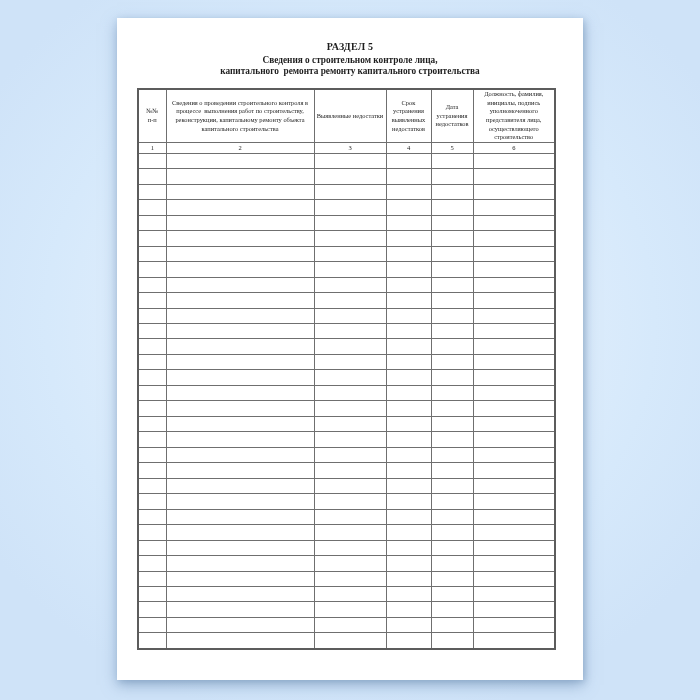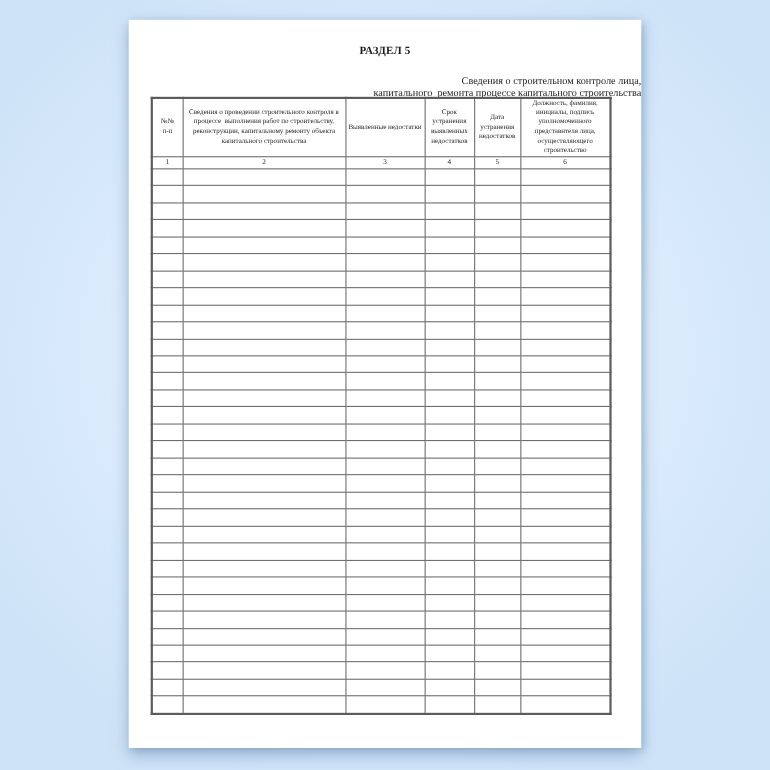--- a/index.html
+++ b/index.html
@@ -33,25 +33,25 @@
   .doc-title {
     margin: 23px 0 0 0;
     text-align: center;
     font-size: 10px;
     line-height: 12px;
     font-weight: bold;
     color: #1d1d1d;
     letter-spacing: 0.2px;
   }
   .doc-subtitle {
-    margin-top: 16px;
-    text-align: right;
+    margin-top: 2px;
+    text-align: center;
     font-size: 9.3px;
     line-height: 10.5px;
-    font-weight: normal;
+    font-weight: bold;
     color: #1d1d1d;
   }
   .doc-subtitle .line {
     white-space: pre-wrap;
   }
   table.grid {
     position: absolute;
     left: 20px;
     top: 70px;
     width: 417px;
@@ -88,21 +88,21 @@
   }
 </style>
 </head>
 <body>
 
 <div class="stage">
   <div class="paper">
     <div class="doc-title">РАЗДЕЛ 5</div>
     <div class="doc-subtitle">
       <div class="line">Сведения о строительном контроле лица,</div>
-      <div class="line">капитального  ремонта процессе капитального строительства</div>
+      <div class="line">капитального  ремонта ремонту капитального строительства</div>
     </div>
 
     <table class="grid">
       <colgroup>
         <col style="width:28px">
         <col style="width:148px">
         <col style="width:72px">
         <col style="width:45px">
         <col style="width:42px">
         <col style="width:82px">

